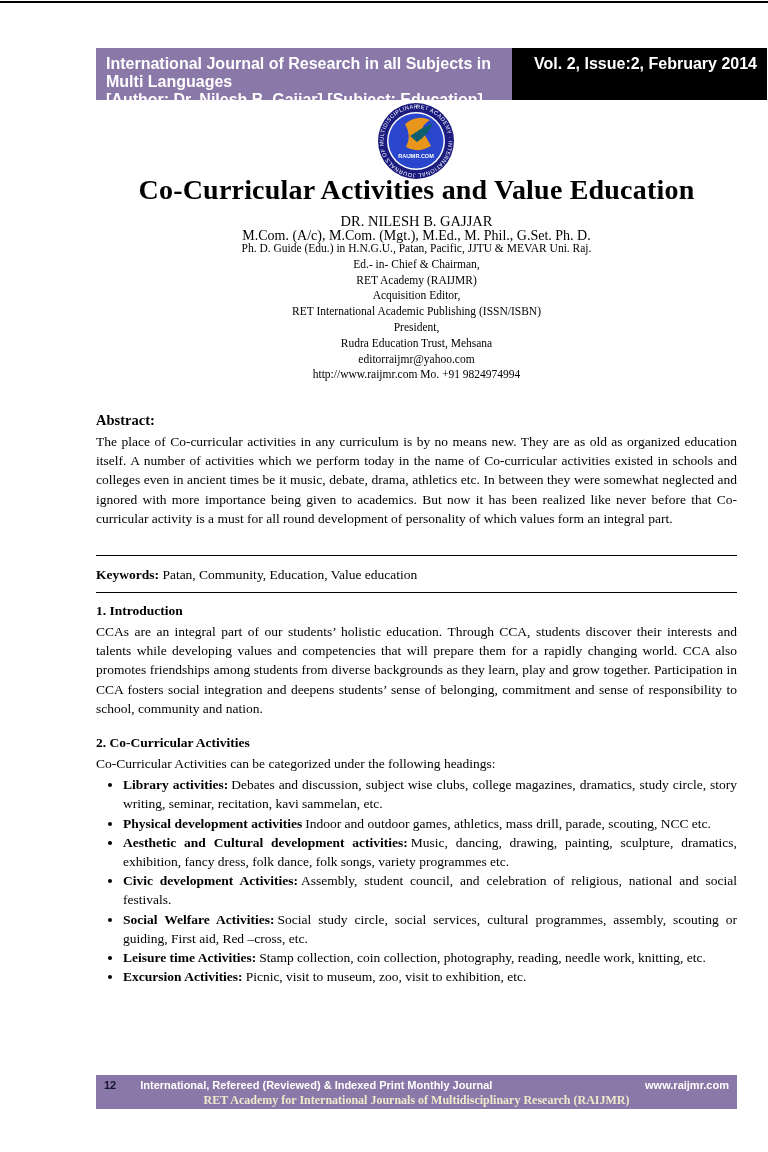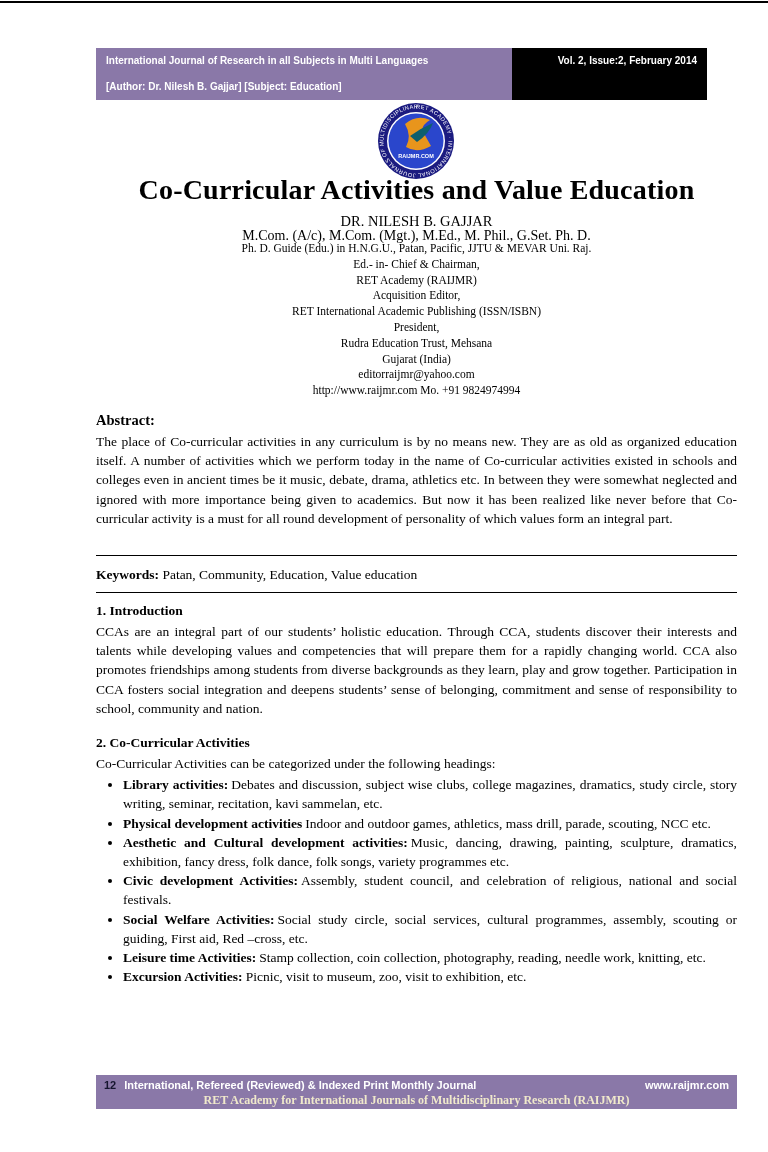--- a/index.html
+++ b/index.html
@@ -4,22 +4,22 @@
 <style>
   html,body { margin:0; padding:0; }
   body {
     width:768px; height:1152px; background:#ffffff; position:relative;
     font-family:"Liberation Serif","DejaVu Serif",serif; color:#000;
     overflow:hidden;
   }
   .top-edge { position:absolute; top:1px; left:0; width:768px; height:2px; background:#000; }
 
   
-  .header { position:absolute; left:96px; top:48px; width:611px; height:52px; display:flex;
-            font-family:"Liberation Sans",sans-serif; font-weight:bold; font-size:10px; }
+  .header { position:absolute; left:96px; top:48px; width:671px; height:52px; display:flex;
+            font-family:"Liberation Sans",sans-serif; font-weight:bold; font-size:16px; }
   .header-left { width:416px; background:#8a78a8; color:#fff; box-sizing:border-box;
                  padding:7px 10px 8px 10px; display:flex; flex-direction:column; justify-content:space-between; }
   .header-right { flex:1; background:#000; color:#fff; box-sizing:border-box;
                   padding:7px 10px 8px 10px; display:flex; flex-direction:column; justify-content:space-between; text-align:right;gap:38px; }
 
   
   .logo { position:absolute; left:377px; top:102px; width:78px; height:78px; }
 
   
   .title { position:absolute; left:96px; top:174px; width:641px; text-align:center;
@@ -44,21 +44,21 @@
   .section1 { position:absolute; left:96px; top:602px; width:641px; }
   .section2 { position:absolute; left:96px; top:734px; width:641px; }
   .section-heading { font-weight:bold; font-size:13.5px; line-height:18px; margin-bottom:2px; }
   ul.cca { margin:2px 0 0 0; padding-left:27px; }
   ul.cca li { font-size:13.5px; line-height:19.2px; text-align:justify; }
   .b-label { font-weight:bold; margin-right:3px; }
 
   
   .footer { position:absolute; left:96px; top:1075px; width:641px; height:34px; background:#8a78a8;
             box-sizing:border-box; padding:2px 8px 0 8px; }
-  .footer-row1 { display:flex; align-items:center; gap:8px; font-family:"Liberation Sans",sans-serif;
+  .footer-row1 { display:flex; align-items:center; gap:24px; font-family:"Liberation Sans",sans-serif;
                  font-weight:bold; font-size:11px; color:#fff; line-height:16px; }
   .footer-page { color:#15152f; }
   .footer-line1 { flex:1; text-align:left; }
   .footer-row2 { text-align:center; color:#f0e9cb; font-weight:bold; font-size:12px; line-height:14px; }
 </style>
 </head>
 <body>
 
 <div class="top-edge"></div>
 
@@ -93,21 +93,20 @@
 <div class="author">
   <div class="author-name">DR. NILESH B. GAJJAR</div>
   <div class="author-creds">M.Com. (A/c), M.Com. (Mgt.), M.Ed., M. Phil., G.Set. Ph. D.</div>
   <div class="author-line">Ph. D. Guide (Edu.) in H.N.G.U., Patan, Pacific, JJTU &amp; MEVAR Uni. Raj.</div>
   <div class="author-line">Ed.- in- Chief &amp; Chairman,</div>
   <div class="author-line">RET Academy (RAIJMR)</div>
   <div class="author-line">Acquisition Editor,</div>
   <div class="author-line">RET International Academic Publishing (ISSN/ISBN)</div>
   <div class="author-line">President,</div>
   <div class="author-line">Rudra Education Trust, Mehsana</div>
-  <div class="author-line">Gujarat (India)</div>
   <div class="author-line">editorraijmr@yahoo.com</div>
   <div class="author-line">http://www.raijmr.com Mo. +91 9824974994</div>
 </div>
 
 <div class="abstract">
   <div class="abstract-heading">Abstract:</div>
   <div class="para">The place of Co-curricular activities in any curriculum is by no means new. They are as old as organized education itself. A number of activities which we perform today in the name of Co-curricular activities existed in schools and colleges even in ancient times be it music, debate, drama, athletics etc. In between they were somewhat neglected and ignored with more importance being given to academics. But now it has been realized like never before that Co-curricular activity is a must for all round development of personality of which values form an integral part.</div>
 </div>
 
 <div class="rule rule1"></div>

